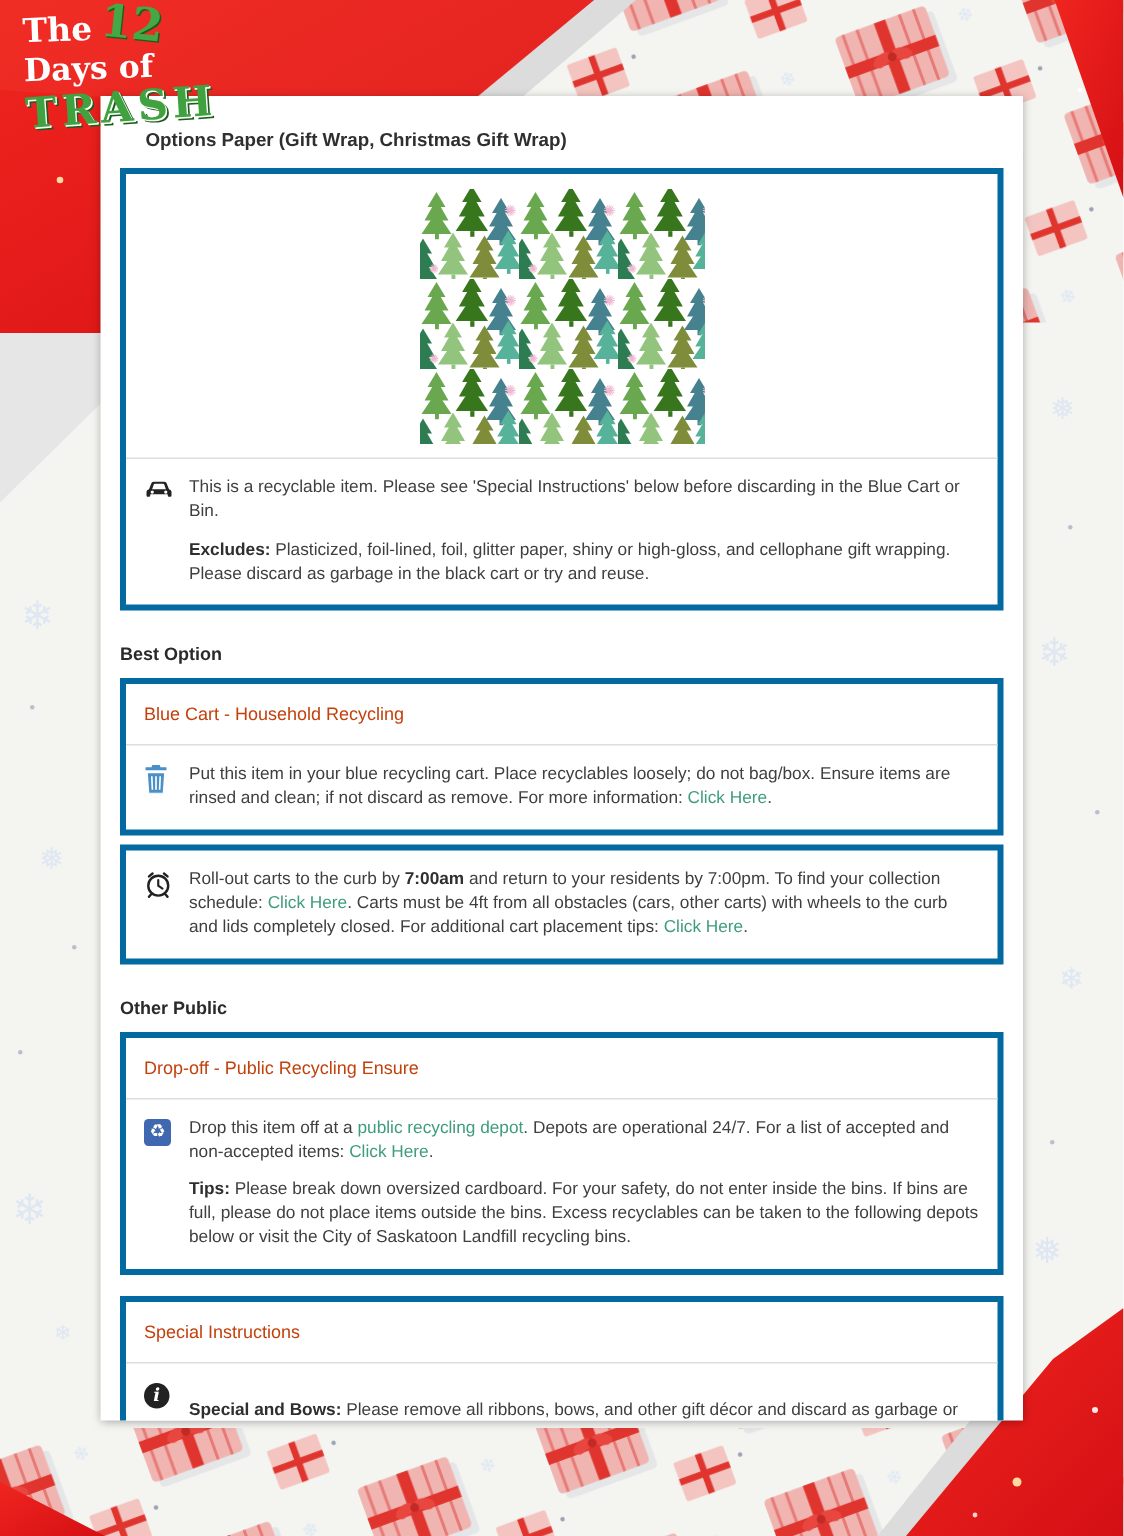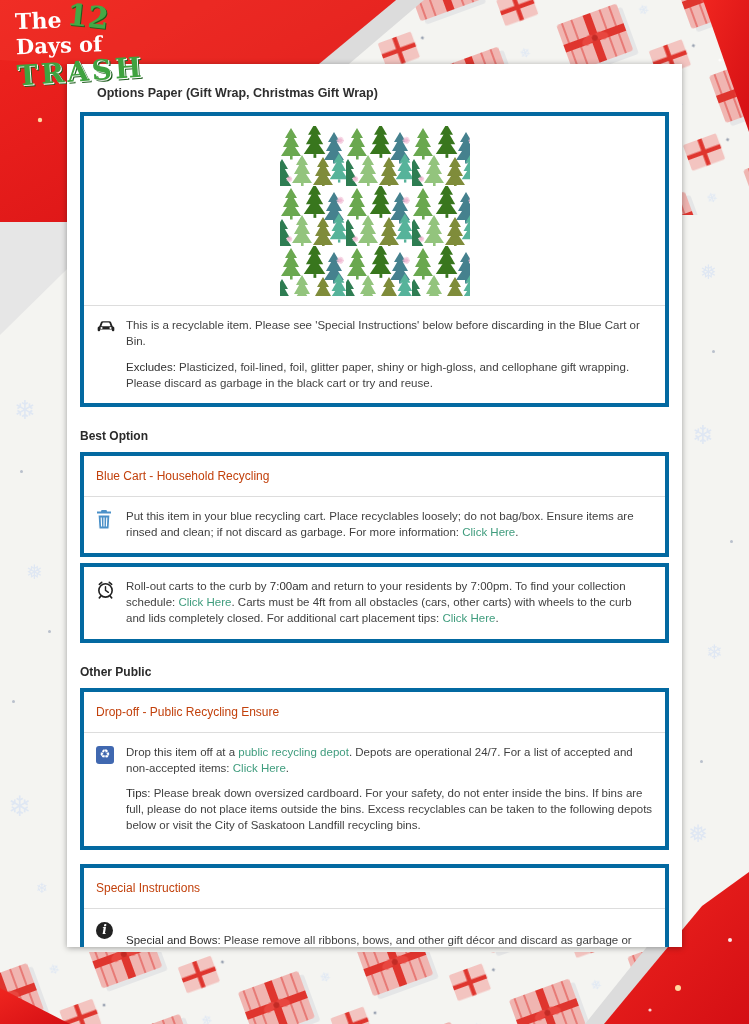--- a/index.html
+++ b/index.html
@@ -32,21 +32,21 @@
   }
   .page-title { font-weight:bold; font-size:12.5px; color:#2f2f2f; margin:0 17px 12px 17px; }
   .box { border:4px solid #0369a1; background:#fff; margin-bottom:0; }
   .box-header { padding:13px 12px; font-size:12px; color:#c2410c; border-bottom:1px solid #ddd; }
   .image-area { height:190px; display:flex; align-items:center; justify-content:center; border-bottom:1px solid #ddd; }
   .row { display:flex; padding:12px 12px; font-size:11.5px; line-height:1.38; color:#3f3f3f; }
   .icon-col { width:30px; flex:0 0 30px; padding-top:1px; }
   .text-col { flex:1; }
   .text-col p { margin:0 0 10px 0; }
   .text-col p:last-child { margin-bottom:0; }
-  b, .bold { font-weight:normal; color:#2f2f2f; }
+  b, .bold { font-weight:bold; color:#2f2f2f; }
   a.link { color:#3f9c7d; text-decoration:none; cursor:pointer; }
   .section-heading { font-weight:bold; font-size:12px; color:#2a2a2a; margin:22px 0 9px 0; }
   .gap-s { height:6px; }
   .gap-m { height:14px; }
   
   .svgicon { display:block; }
   .info-badge { width:17px; height:17px; border-radius:50%; background:#222; color:#fff;
     font-family:"DejaVu Serif", serif; font-weight:bold; font-style:italic; font-size:12px;
     display:flex; align-items:center; justify-content:center; }
   .depot-badge { width:18px; height:18px; background:#4068b0; border-radius:3px; color:#fff;
@@ -178,21 +178,21 @@
   <div class="box">
     <div class="box-header">Blue Cart - Household Recycling</div>
     <div class="row">
       <div class="icon-col">
         <svg width="16" height="19" viewBox="0 0 16 19" class="svgicon">
           <path d="M5.5 0 L10.5 0 L11 1.5 L15 1.5 L15 3.5 L1 3.5 L1 1.5 L5 1.5 Z" fill="#4a90c8"></path>
           <path d="M2 5 L14 5 L13 19 L3 19 Z M5.2 7.5 L5.6 16.5 M8 7.5 L8 16.5 M10.8 7.5 L10.4 16.5" fill="#4a90c8" stroke="#fff" stroke-width="1.1"></path>
         </svg>
       </div>
       <div class="text-col">
-        <p><span>Put this item in your blue recycling cart. Place recyclables loosely; do not bag/box. Ensure items are rinsed and clean; if not discard as garbage. For more information: </span><a class="link">Click Here</a><span>.</span></p>
+        <p><span>Put this item in your blue recycling cart. Place recyclables loosely; do not bag/box. Ensure items are rinsed and clean; if not discard as remove. For more information: </span><a class="link">Click Here</a><span>.</span></p>
       </div>
     </div>
   </div>
 
   <div class="gap-s"></div>
 
   <div class="box">
     <div class="row">
       <div class="icon-col">
         <svg width="19" height="19" viewBox="0 0 20 20" class="svgicon">

